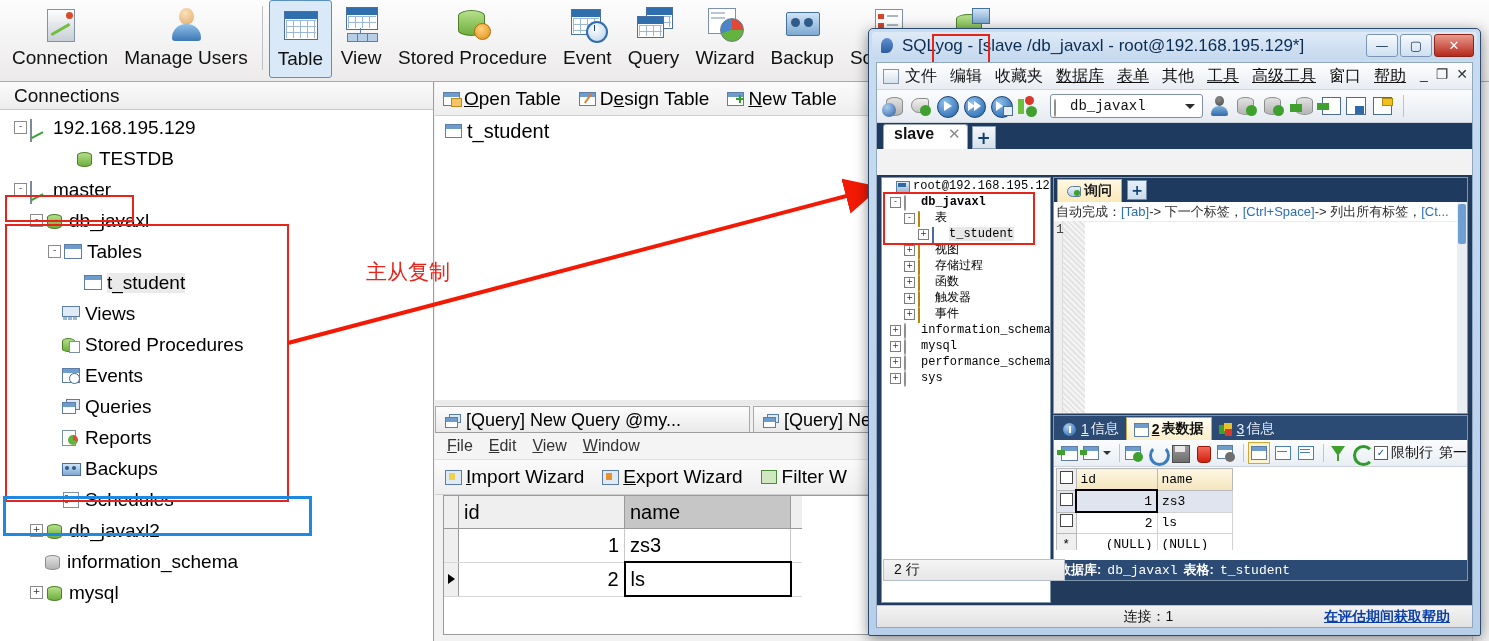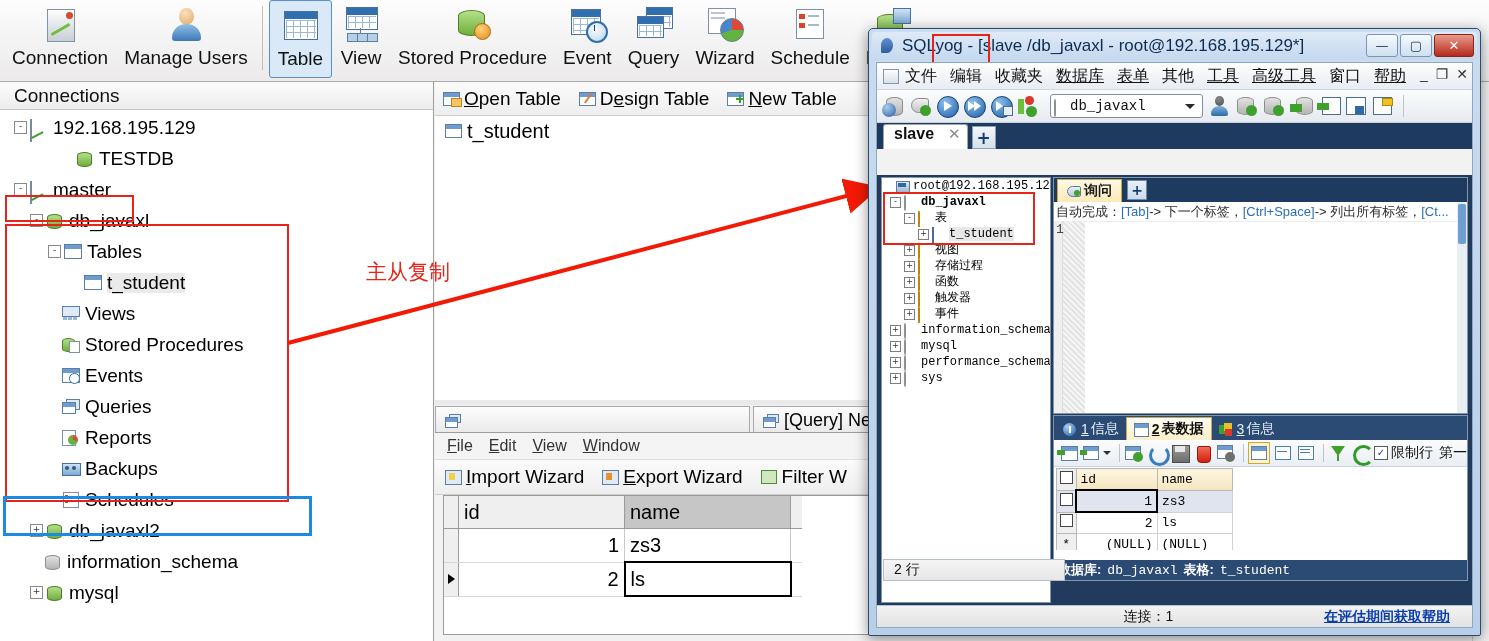--- a/index.html
+++ b/index.html
@@ -313,20 +313,28 @@
     <div class="nv-tb-item">
       <div class="nv-tb-ico">
         <div class="ic" style="left:2px;top:2px;width:26px;height:24px;background:#fff;border:1px solid #7d91a6;"></div>
         <div class="ic" style="left:5px;top:6px;width:14px;height:2px;background:#b9c6d4;"></div>
         <div class="ic" style="left:5px;top:11px;width:14px;height:2px;background:#b9c6d4;"></div>
         <div class="ic" style="left:14px;top:12px;width:22px;height:22px;border-radius:50%;background:conic-gradient(#e0493a 0 25%,#63b43e 25% 70%,#4a86c8 70% 100%);border:1px solid #6b7b8b;"></div>
       </div>
       <div class="nv-tb-lbl">Wizard</div>
     </div>
 
+    <div class="nv-tb-item">
+      <div class="nv-tb-ico">
+        <div class="ic" style="left:3px;top:6px;width:32px;height:22px;background:linear-gradient(#cfe3f5,#7fa9d2);border:1px solid #46719d;border-radius:2px;"></div>
+        <div class="ic" style="left:8px;top:12px;width:9px;height:9px;border-radius:50%;background:#2f5b88;"></div>
+        <div class="ic" style="left:21px;top:12px;width:9px;height:9px;border-radius:50%;background:#2f5b88;"></div>
+      </div>
+      <div class="nv-tb-lbl">Backup</div>
+    </div>
 
     <div class="nv-tb-item">
       <div class="nv-tb-ico">
         <div class="ic" style="left:5px;top:3px;width:26px;height:28px;background:#fff;border:1px solid #7d91a6;"></div>
         <div class="ic" style="left:8px;top:8px;width:6px;height:5px;background:#d6452c;"></div>
         <div class="ic" style="left:8px;top:17px;width:6px;height:5px;background:#d6452c;"></div>
         <div class="ic" style="left:17px;top:9px;width:11px;height:2px;background:#aab8c6;"></div>
         <div class="ic" style="left:17px;top:18px;width:11px;height:2px;background:#aab8c6;"></div>
       </div>
       <div class="nv-tb-lbl">Schedule</div>
@@ -528,20 +536,21 @@
     </div>
 
     <div class="nv-hsplit"></div>
 
     <div class="nv-qtabs">
       <div class="nv-qtab" style="width:295px;">
         <span class="mini">
           <span class="ic" style="left:4px;top:0;width:10px;height:7px;background:#dfeaf5;border:1px solid #5b7da8;"></span>
           <span class="ic-small-grid" style="left:0;top:3px;width:11px;height:9px;"></span>
         </span>
+        <span>[Query] New Query @my...</span>
       </div>
       <div class="nv-qtab" style="width:180px;">
         <span class="mini">
           <span class="ic" style="left:4px;top:0;width:10px;height:7px;background:#dfeaf5;border:1px solid #5b7da8;"></span>
           <span class="ic-small-grid" style="left:0;top:3px;width:11px;height:9px;"></span>
         </span>
         <span>[Query] New</span>
       </div>
     </div>
 

